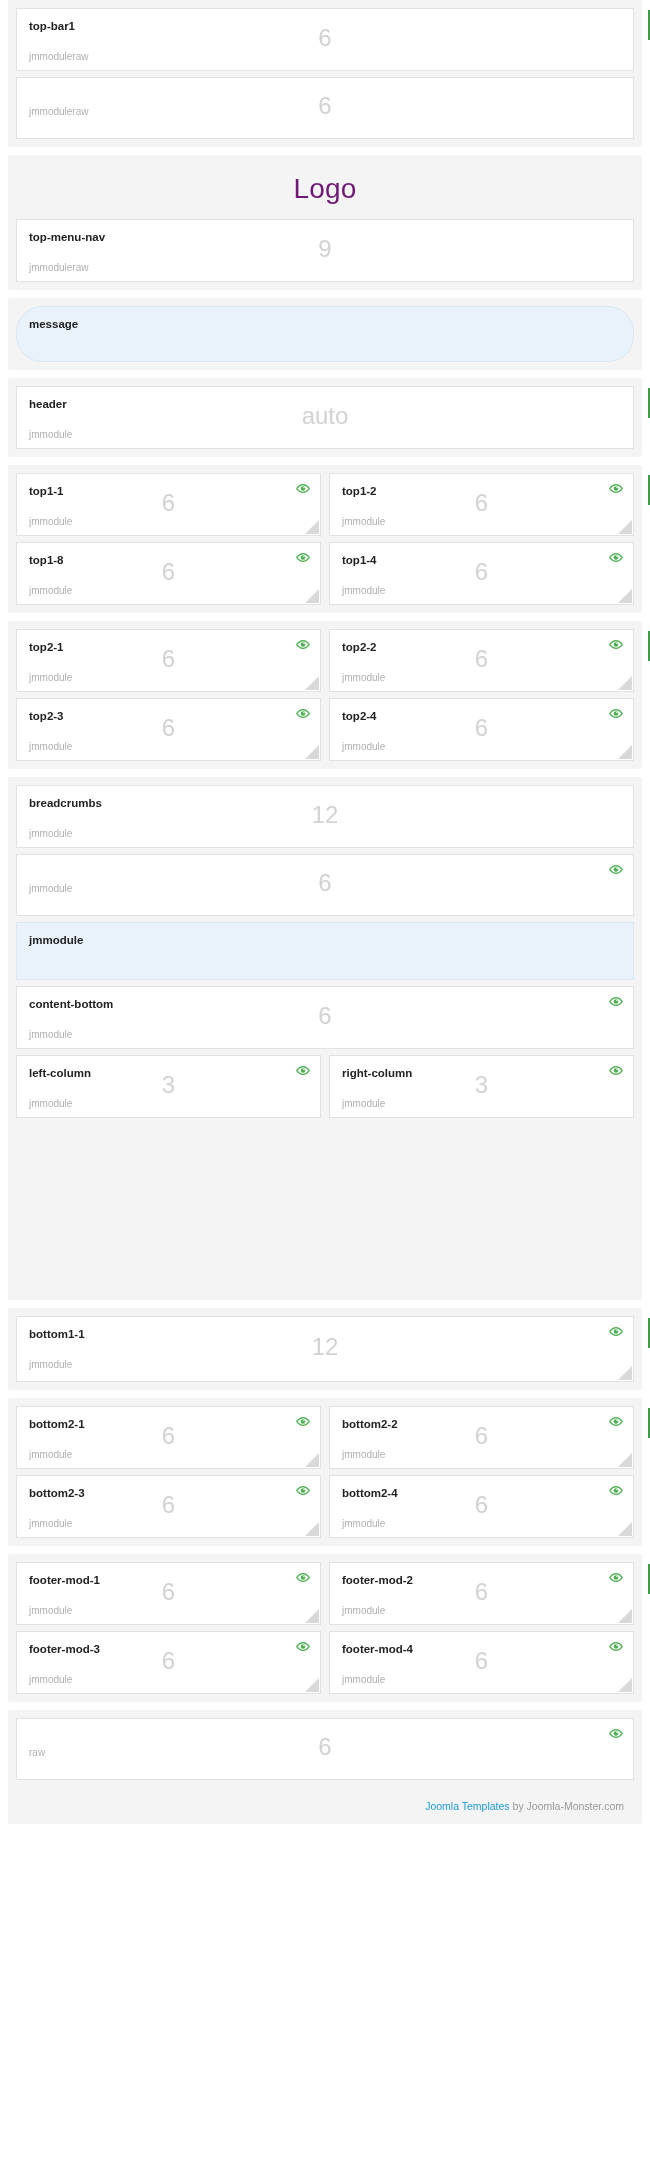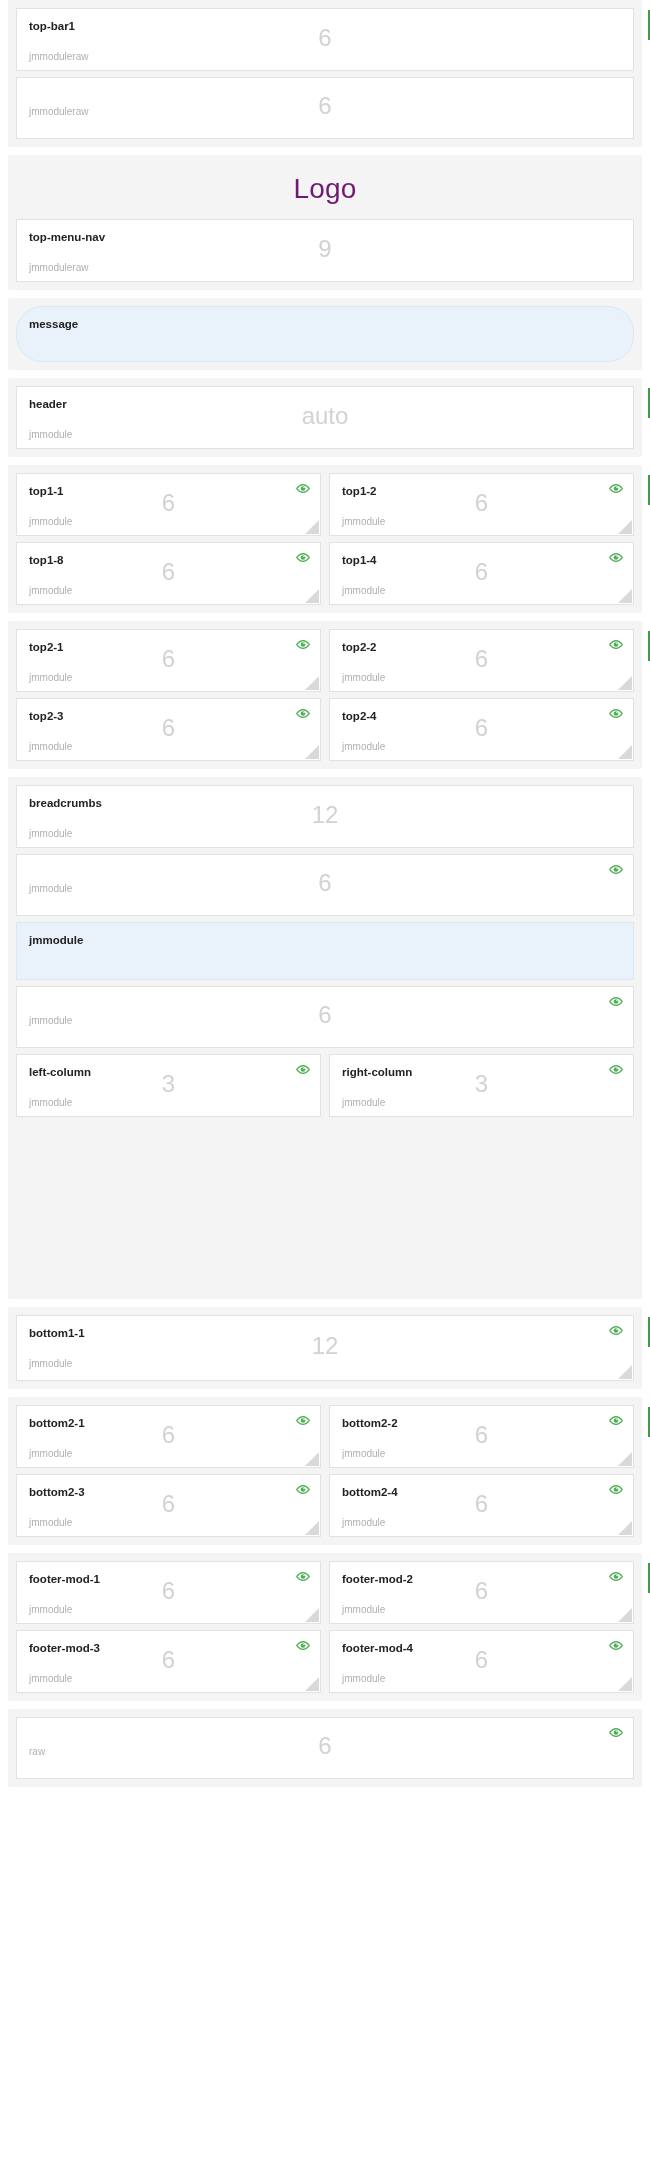--- a/index.html
+++ b/index.html
@@ -336,20 +336,21 @@
         </div>
       </div>
       <div class="row">
         <div class="cell component full">
           <div class="cell-name">jmmodule</div>
           <div class="cell-type"></div>
         </div>
       </div>
       <div class="row">
         <div class="cell full">
+          <div class="cell-name">content-bottom</div>
           <div class="cell-span">6</div>
           <div class="cell-type">jmmodule</div>
           <span class="cell-eye">
             <svg width="14" height="11" viewBox="0 0 22 14">
               <path d="M11 1C5.5 1 1.8 6 1 7c.8 1 4.5 6 10 6s9.2-5 10-6c-.8-1-4.5-6-10-6z" fill="none" stroke="#4caf50" stroke-width="1.8"></path>
               <circle cx="11" cy="7" r="3.6" fill="#4caf50"></circle>
               <circle cx="12.6" cy="5.4" r="1.2" fill="#ffffff"></circle>
             </svg>
           </span>
         </div>
@@ -525,15 +526,16 @@
           <div class="cell-type">raw</div>
           <span class="cell-eye">
             <svg width="14" height="11" viewBox="0 0 22 14">
               <path d="M11 1C5.5 1 1.8 6 1 7c.8 1 4.5 6 10 6s9.2-5 10-6c-.8-1-4.5-6-10-6z" fill="none" stroke="#4caf50" stroke-width="1.8"></path>
               <circle cx="11" cy="7" r="3.6" fill="#4caf50"></circle>
               <circle cx="12.6" cy="5.4" r="1.2" fill="#ffffff"></circle>
             </svg>
           </span>
         </div>
       </div>
+      <div class="credit"><a href="#">Joomla Templates</a><span> by Joomla-Monster.com</span></div>
     </div>
     <div class="tail"></div>
   </div>
 
 </body></html>

